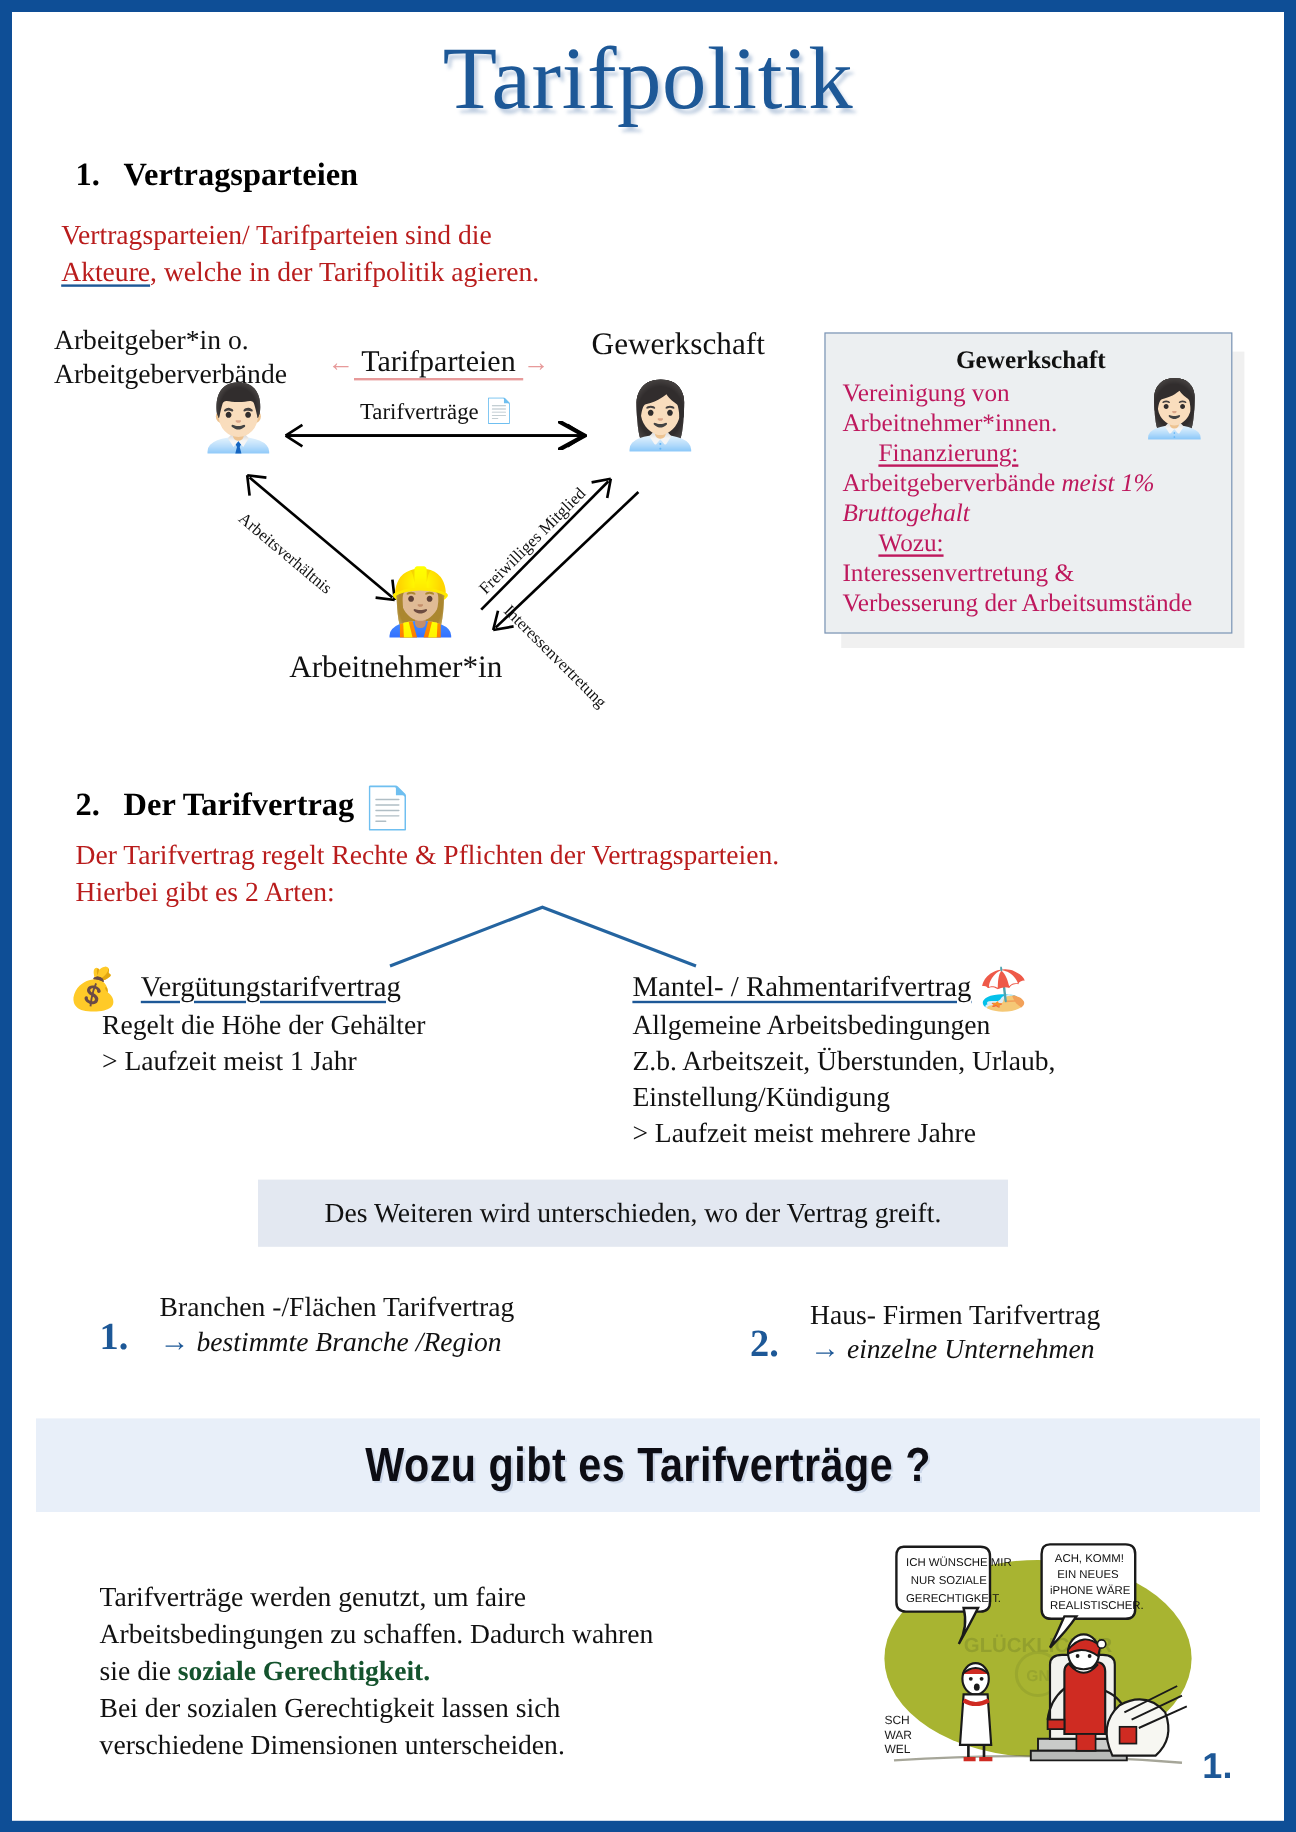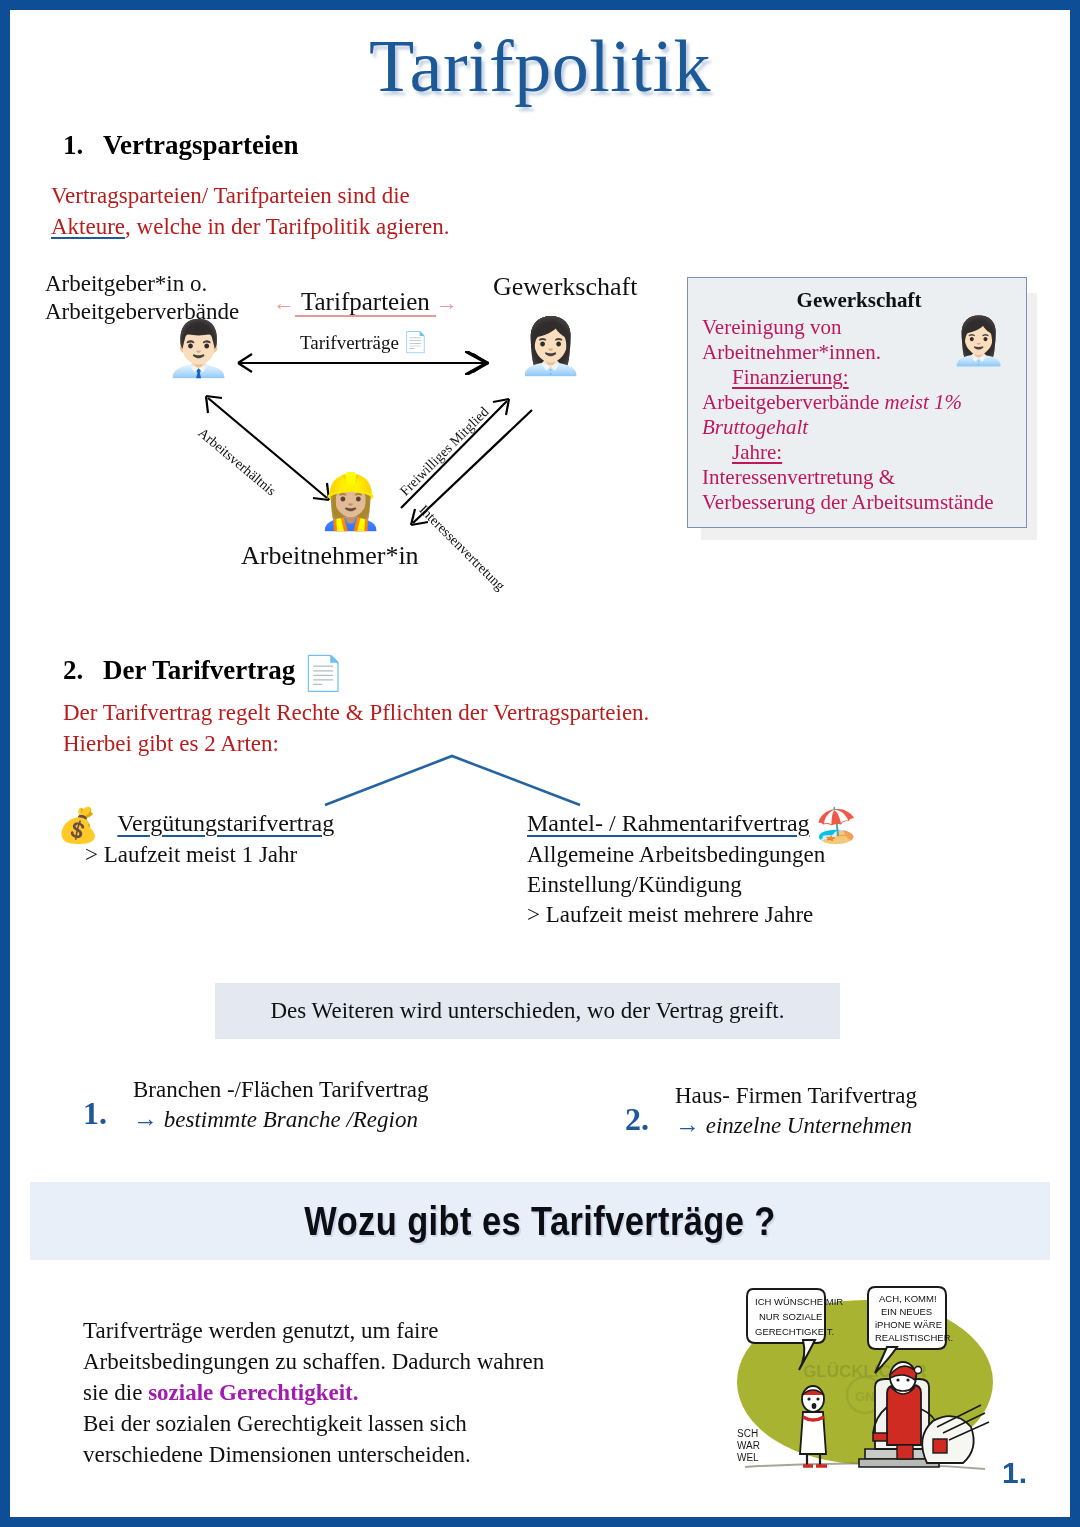--- a/index.html
+++ b/index.html
@@ -217,21 +217,21 @@
 
   
   #closing {
     position: absolute;
     left: 68px;
     top: 1300px;
     width: 600px;
     font-size: 23px;
     line-height: 31px;
   }
-  #closing .hl { color: #a21caf; font-weight: bold; margin-top: 48px; }
+  #closing .hl { color: #14532d; font-weight: bold; margin-top: 48px; }
 
   
   #cartoon {
     position: absolute;
     left: 700px;
     top: 1262px;
     width: 290px;
     height: 210px;
   }
   #cartoon svg { display: block; }
@@ -321,21 +321,21 @@
 
   <div id="info-card">
     <div class="card-emoji">👩🏻‍💼</div>
     <div class="card-title">Gewerkschaft</div>
     <div class="card-body">
       <span>Vereinigung von</span><br>
       <span>Arbeitnehmer*innen.</span><br>
       <span class="uu">Finanzierung:</span><br>
       <span>Arbeitgeberverbände</span>
       <span class="it">meist 1% Bruttogehalt</span><br>
-      <span class="uu">Jahre:</span><br>
+      <span class="uu">Wozu:</span><br>
       <span>Interessenvertretung &amp;</span><br>
       <span>Verbesserung der Arbeitsumstände</span>
     </div>
   </div>
 
   <div class="sec-head" style="left:48px; top:638px;">
     <span class="num">2.</span><span>Der Tarifvertrag</span>
     <span style="font-family:'DejaVu Sans',sans-serif;font-size:34px;vertical-align:-6px;">📄</span>
   </div>
 
@@ -347,31 +347,33 @@
   <svg id="branch-svg" width="1080" height="1527">
     <path d="M310,790 L437,741 L565,790" fill="none" stroke="#2464a0" stroke-width="2.6"></path>
   </svg>
 
   <div class="ct-col" style="left:42px; top:793px; width:460px;">
     <div class="ct-title">
       <span class="ct-emoji">💰</span>
       <span class="u2" style="margin-left:12px;">Vergütungstarifvertrag</span>
     </div>
     <div style="margin-left:28px;">
+      <div>Regelt die Höhe der <span class="u2">Gehälter</span></div>
       <div>&gt; Laufzeit meist 1 Jahr</div>
     </div>
   </div>
 
   <div class="ct-col" style="left:512px; top:793px; width:460px;">
     <div class="ct-title">
       <span class="u2">Mantel- / Rahmentarifvertrag</span>
       <span class="ct-emoji">🏖️</span>
     </div>
     <div>
       <div>Allgemeine <span class="u2">Arbeitsbedingungen</span></div>
+      <div>Z.b. Arbeitszeit, Überstunden, Urlaub,</div>
       <div>Einstellung/Kündigung</div>
       <div>&gt; Laufzeit meist mehrere Jahre</div>
     </div>
   </div>
 
   <div id="callout">
     <span>Des Weiteren wird unterschieden, wo der Vertrag greift.</span>
   </div>
 
   <div class="num-item" style="left:68px; top:1062px; width:460px;">

